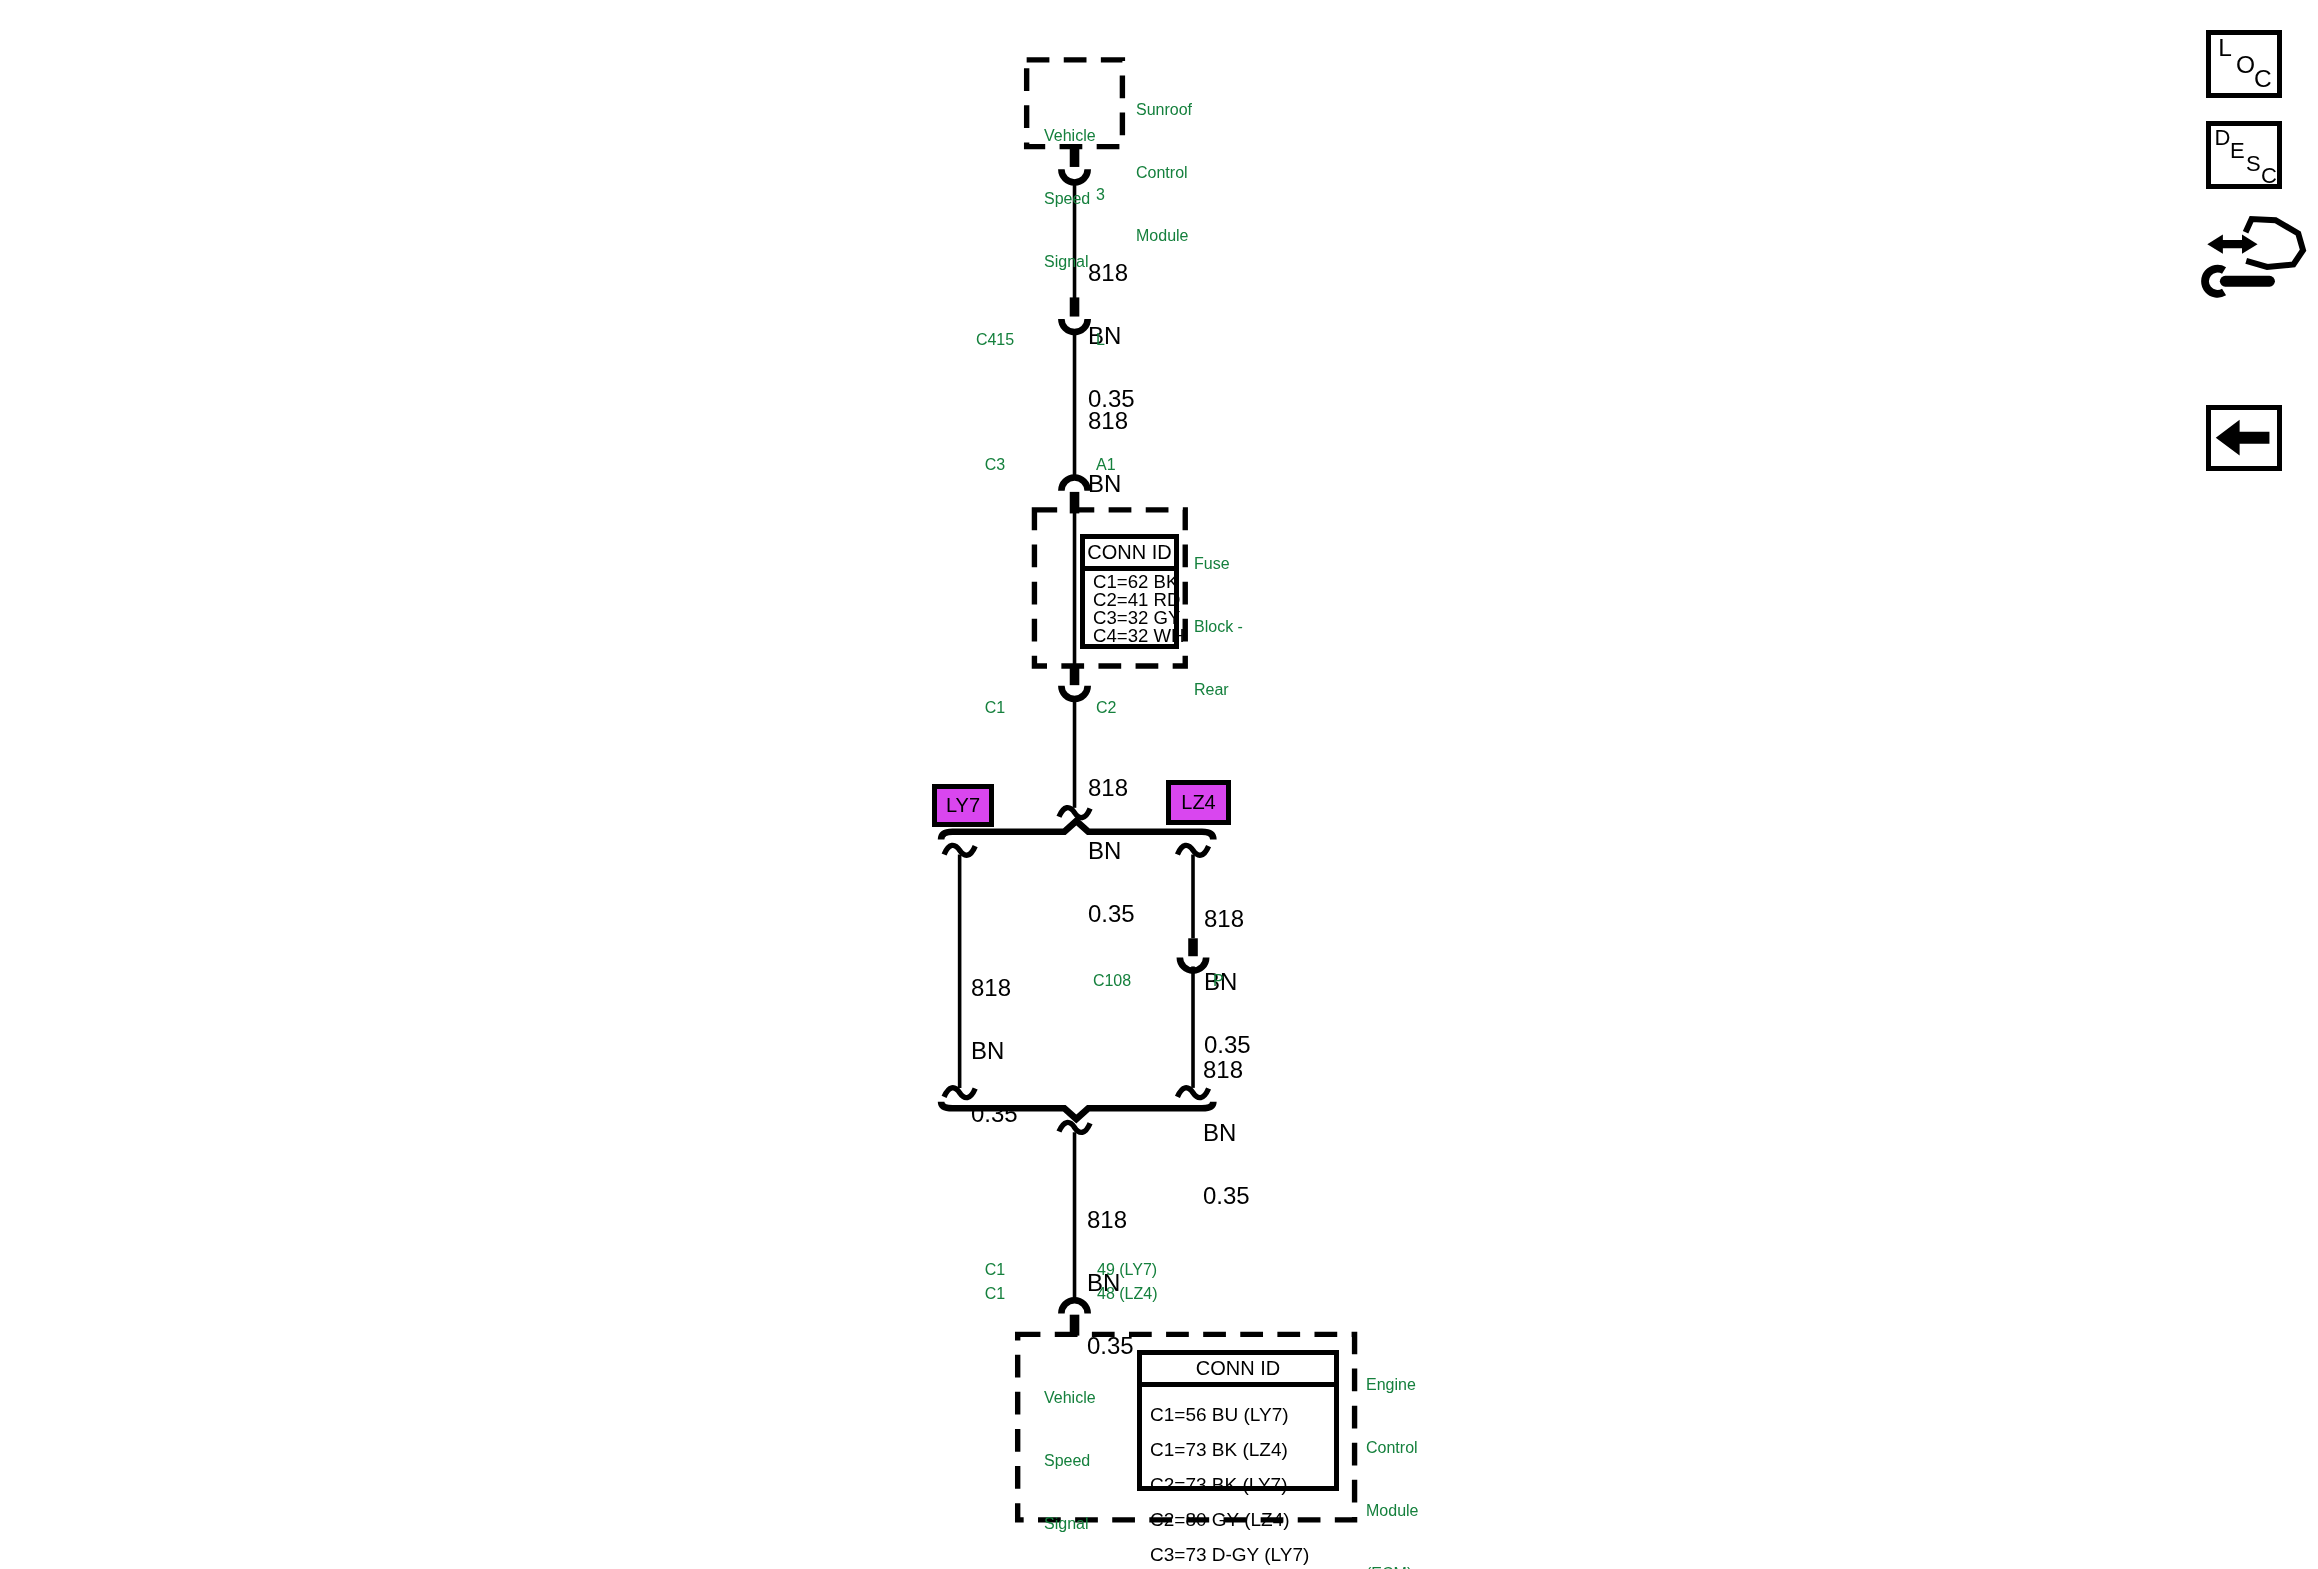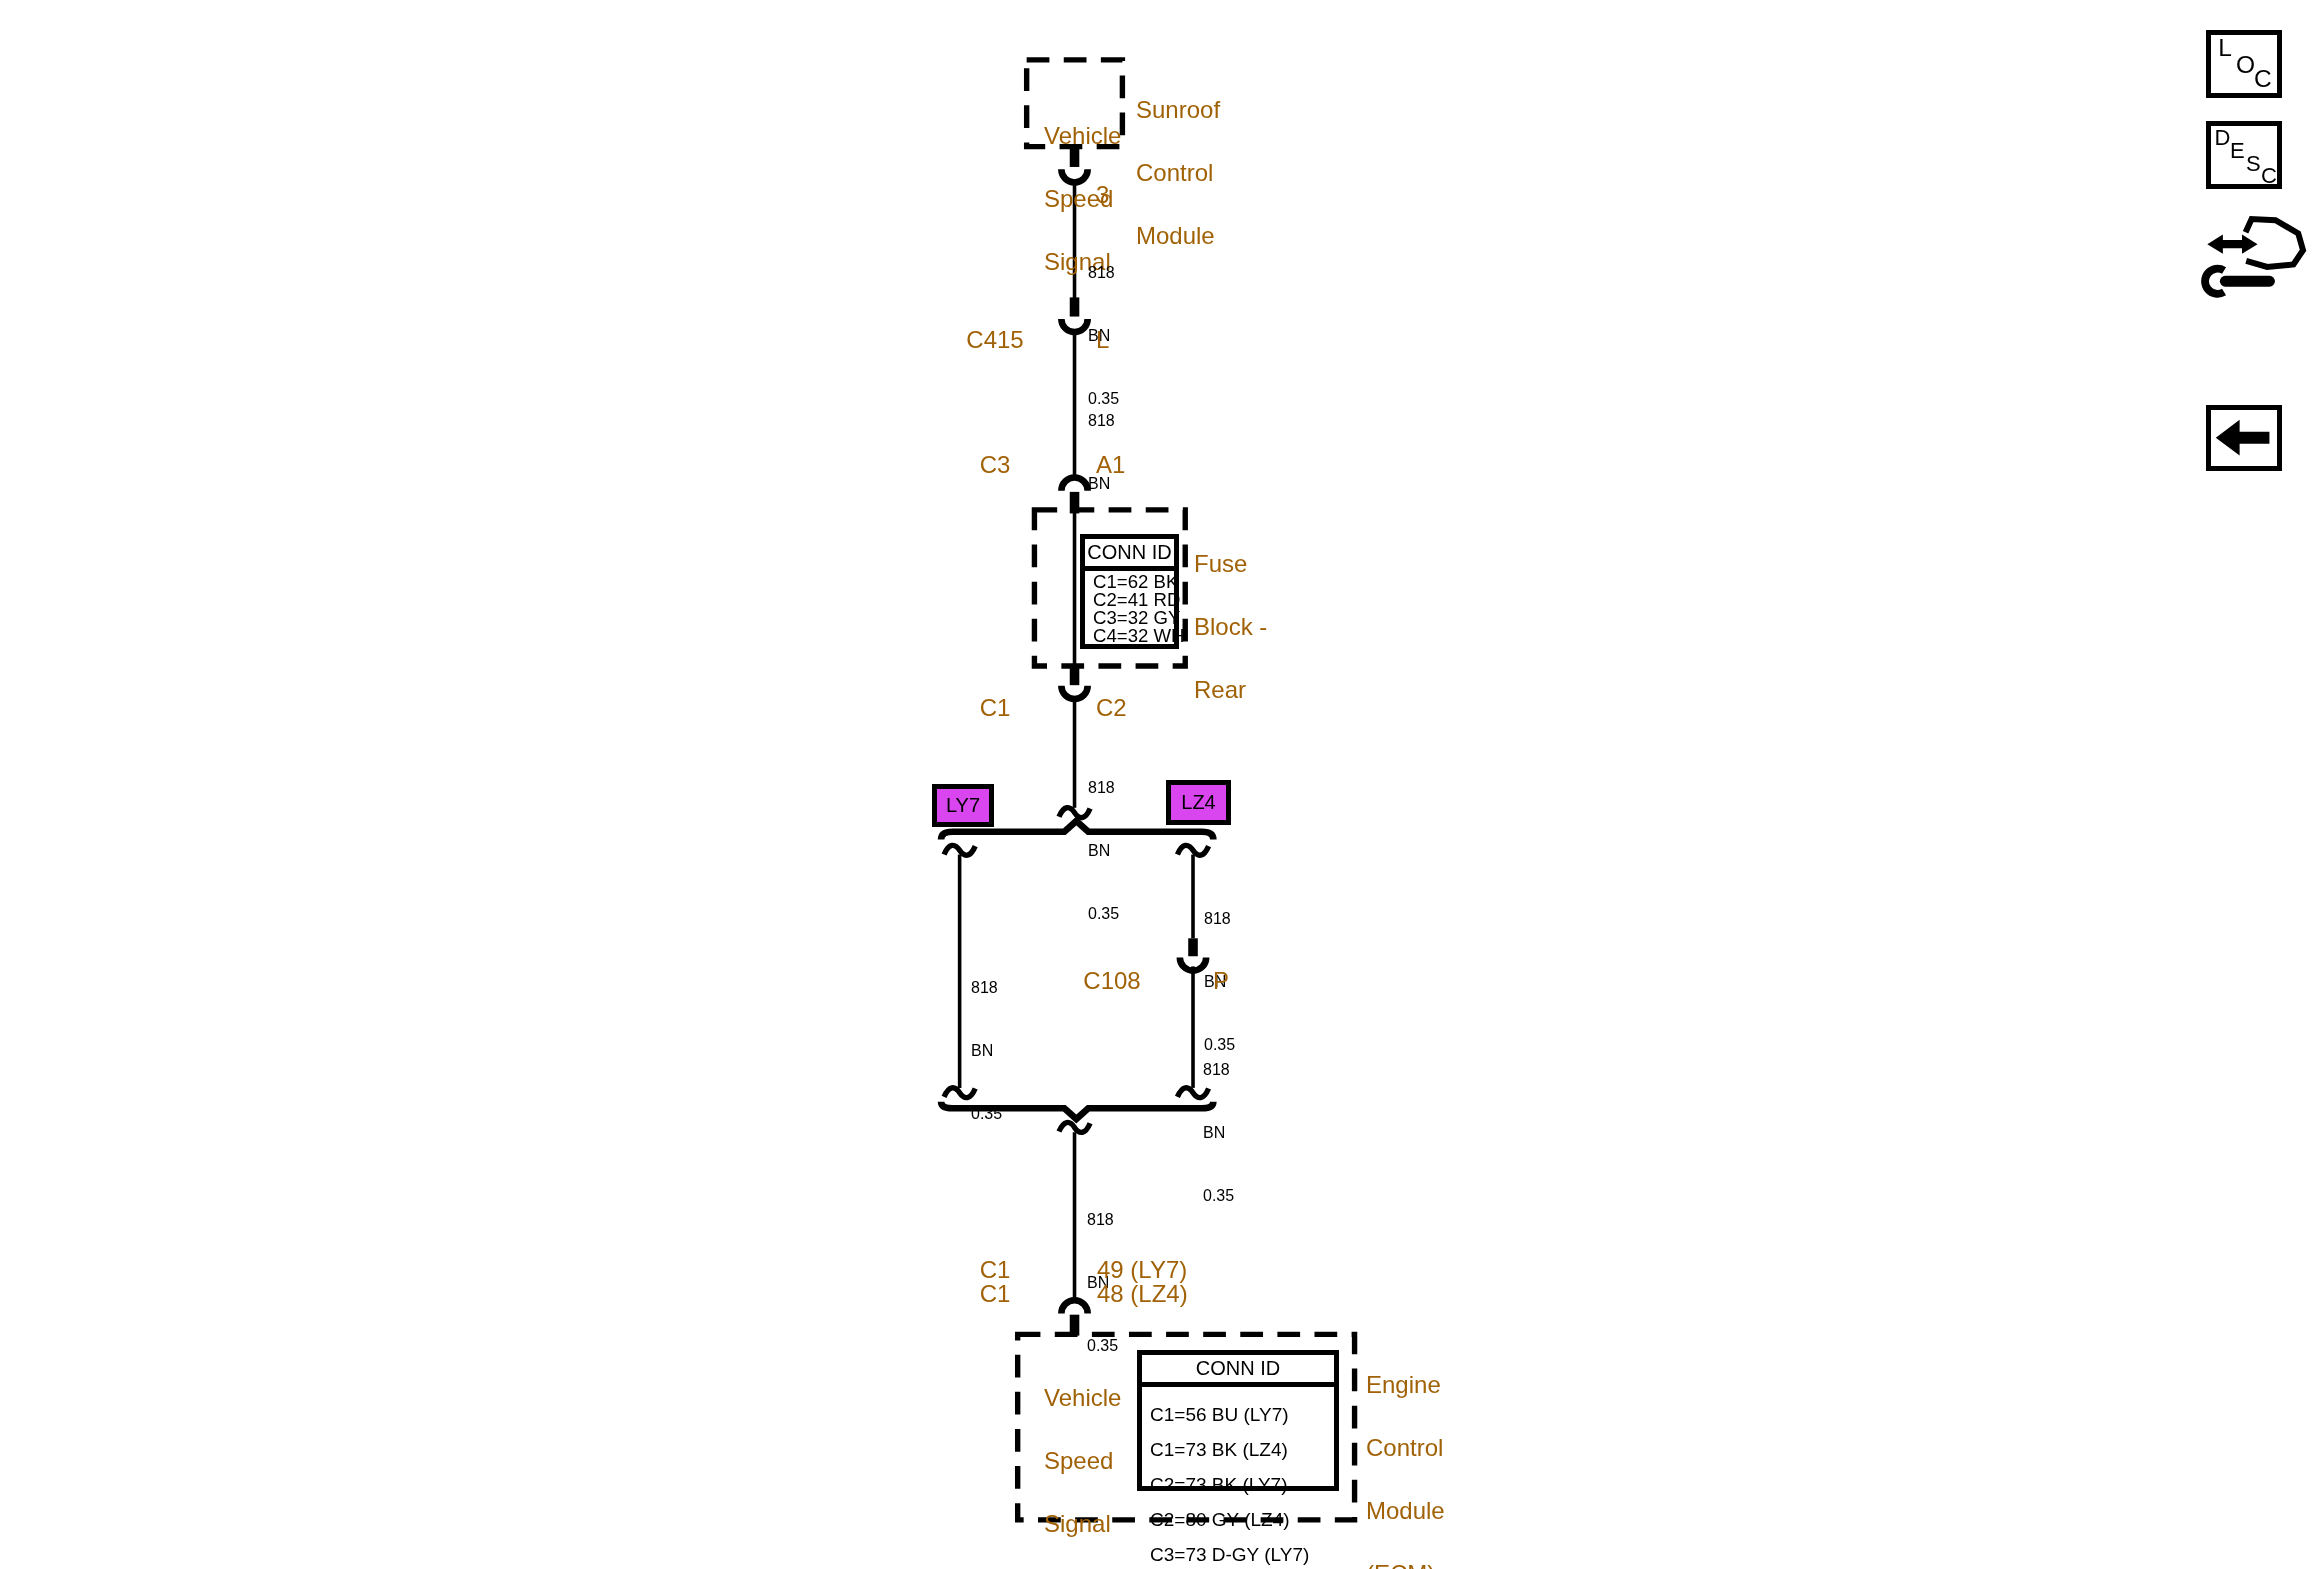--- a/index.html
+++ b/index.html
@@ -5,24 +5,24 @@
   html,body{margin:0;padding:0;background:#ffffff;}
   .stage{
     position:relative;
     width:2319px;height:1569px;
     background:#ffffff;
     font-family:"Liberation Sans","DejaVu Sans",sans-serif;
     color:#000;
     overflow:hidden;
   }
   .stage svg.canvas{position:absolute;left:0;top:0;}
-  .lbl{position:absolute;font-size:24px;line-height:21px;white-space:pre;color:#a16207;}
+  .lbl{position:absolute;font-size:16px;line-height:21px;white-space:pre;color:#15803d;}
   .lbl .ln{white-space:pre;}
   .lbl-r{text-align:center;width:120px;}
-  .wirelbl{position:absolute;font-size:16px;line-height:21px;white-space:pre;}
+  .wirelbl{position:absolute;font-size:24px;line-height:21px;white-space:pre;}
   .optbox{
     position:absolute;border:5.4px solid #000;background:#d946ef;
     font-size:20px;display:flex;align-items:center;justify-content:center;
   }
   .conn-table{position:absolute;border:5.4px solid #000;background:#fff;box-sizing:border-box;}
   .conn-head{border-bottom:5.4px solid #000;text-align:center;font-size:20px;height:27px;line-height:27px;}
   .conn-rows{padding-left:8px;padding-top:1.8px;}
   .conn-rows div{white-space:pre;}
   .fuse-rows div{font-size:18.6px;line-height:18px;}
   .ecm-rows div{font-size:19px;line-height:19px;margin-top:16px;}

